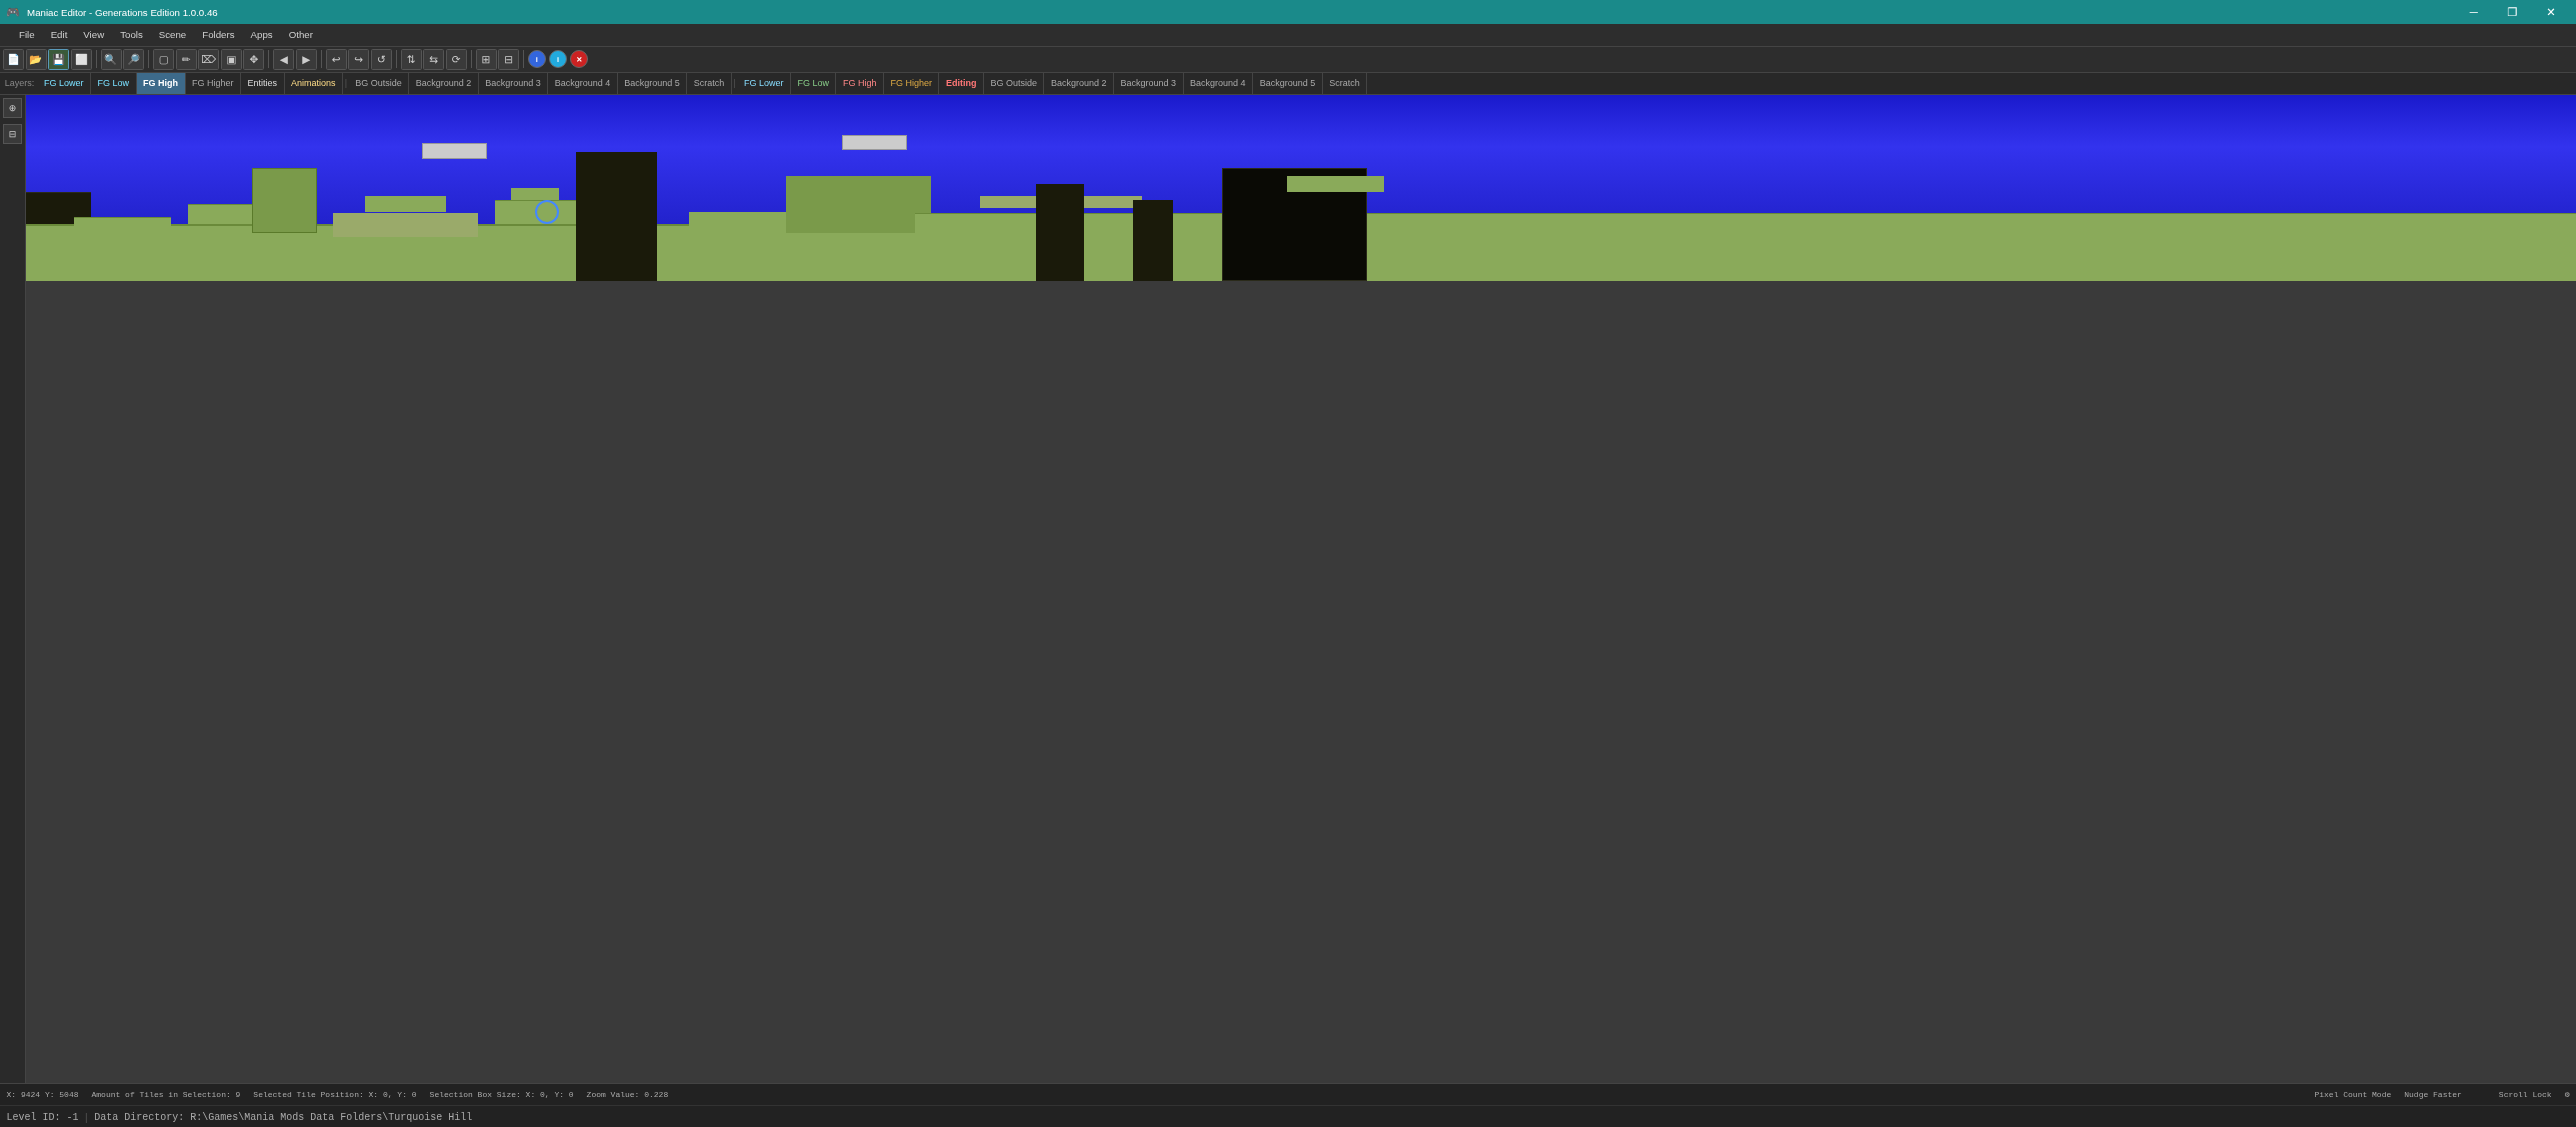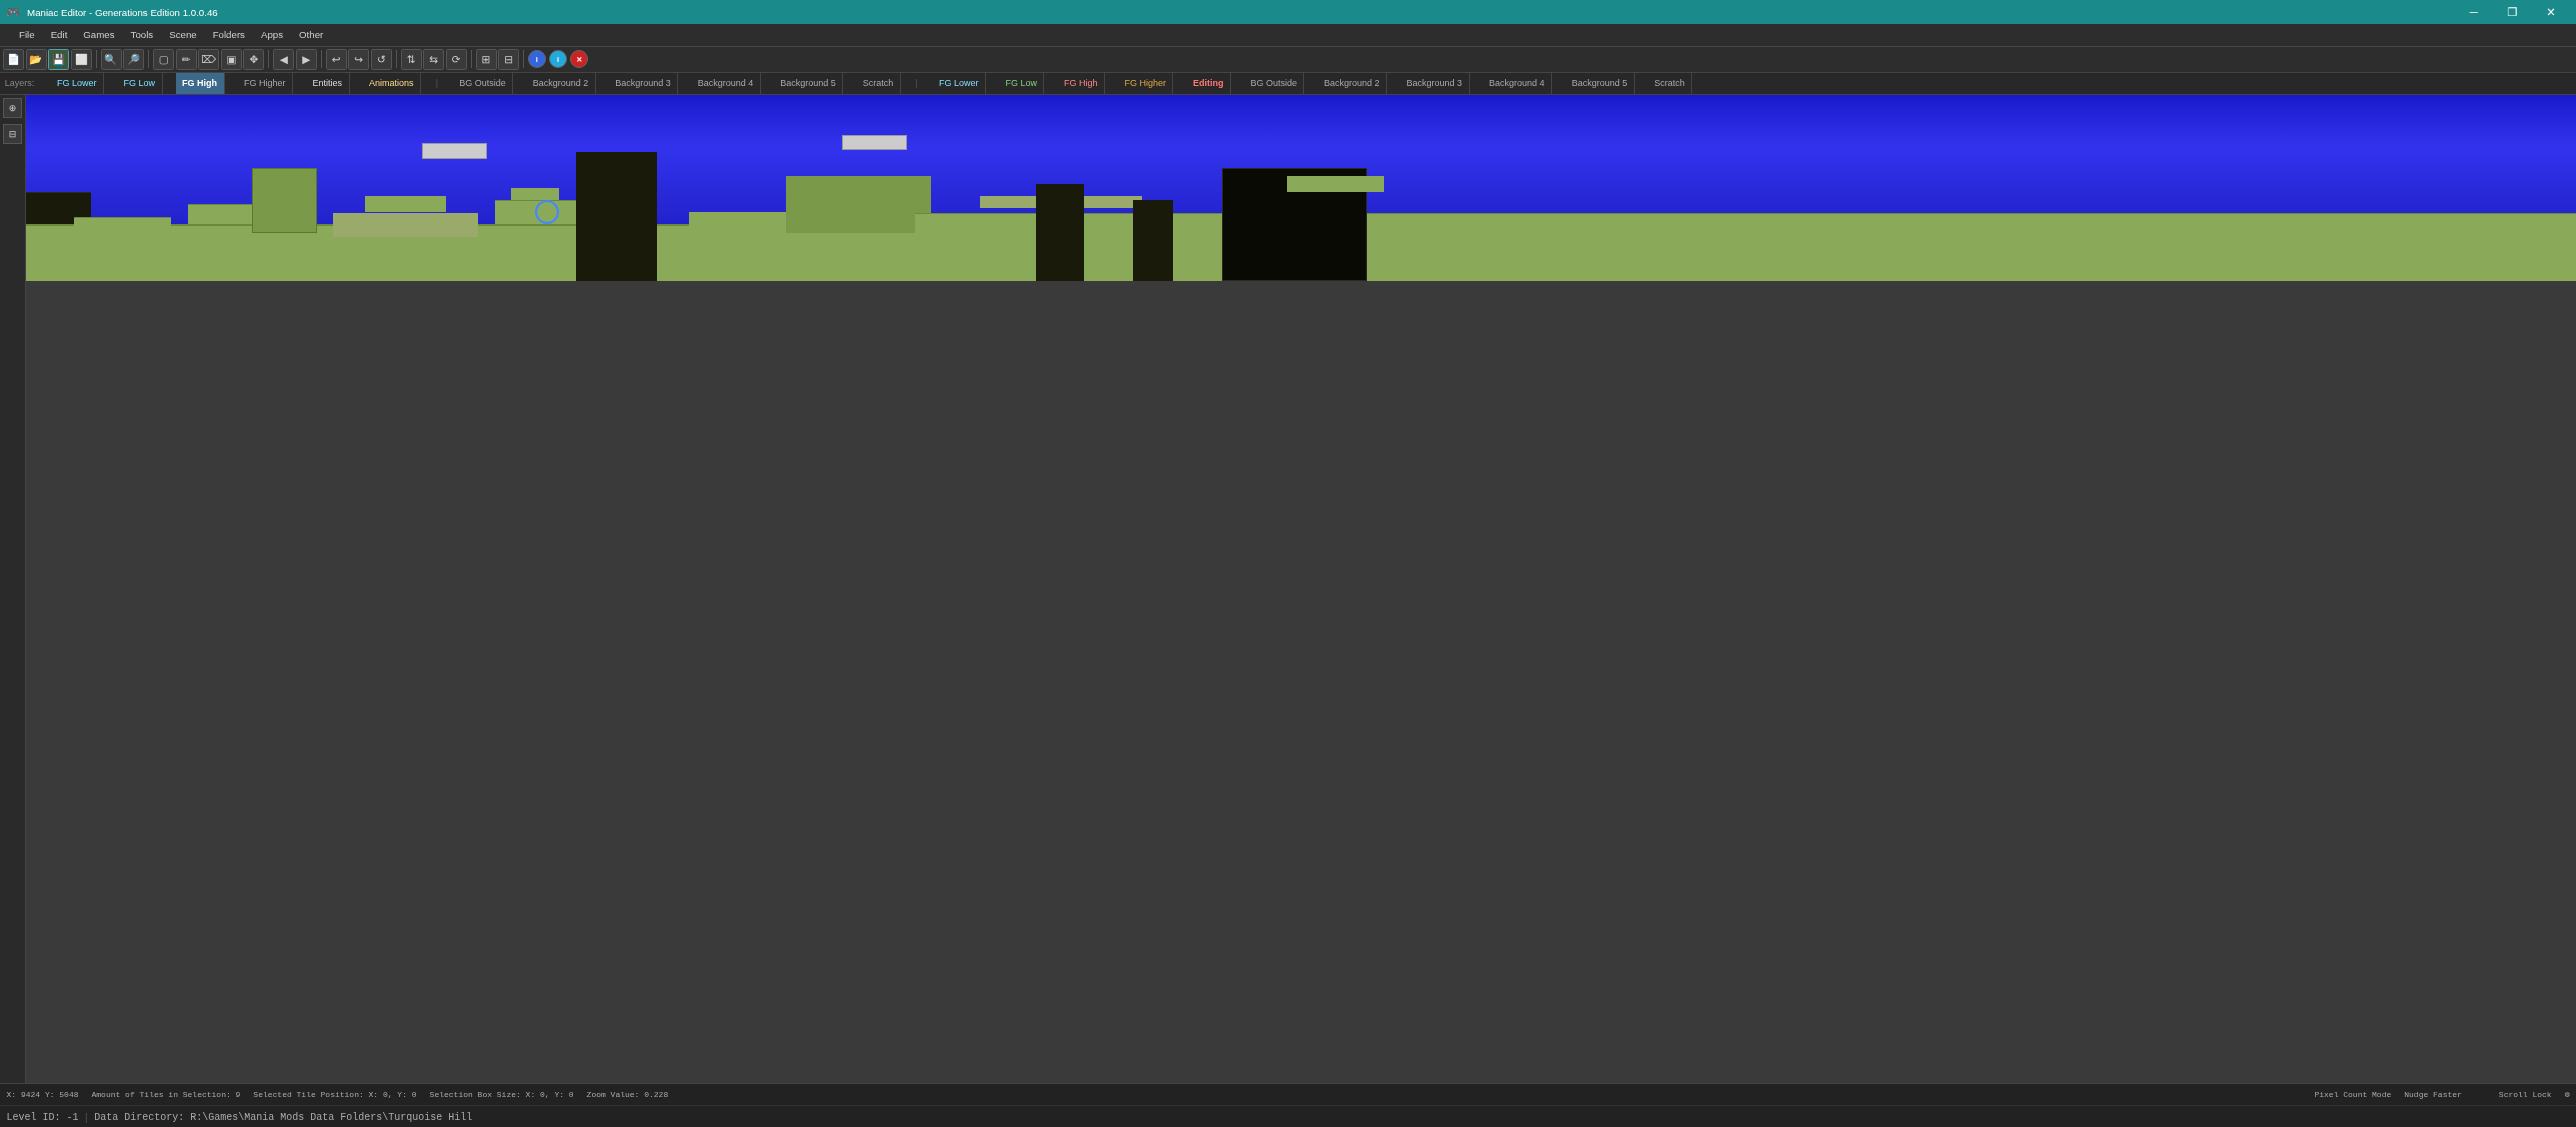--- a/index.html
+++ b/index.html
@@ -95,21 +95,21 @@
 
     
     #layers-bar {
       height: 22.6px;
       background: #282828;
       display: flex;
       align-items: center;
       padding: 0 4.8px;
       border-bottom: 0.8px solid #444;
       font-size: 9px;
-      gap: 13px;
+      gap: 0;
       overflow: hidden;
     }
     .layer-label {
       color: #888;
       margin-right: 3.2px;
       white-space: nowrap;
     }
     .layer-tab {
       padding: 2.4px 6.5px;
       cursor: pointer;
@@ -244,21 +244,21 @@
   <div id="title-bar-controls">
     <div class="title-btn">─</div>
     <div class="title-btn">❐</div>
     <div class="title-btn close">✕</div>
   </div>
 </div>
 
 <div id="menu-bar">
   <div class="menu-item">File</div>
   <div class="menu-item">Edit</div>
-  <div class="menu-item">Games</div>
+  <div class="menu-item">View</div>
   <div class="menu-item">Tools</div>
   <div class="menu-item">Scene</div>
   <div class="menu-item">Folders</div>
   <div class="menu-item">Apps</div>
   <div class="menu-item">Other</div>
 </div>
 
 <div id="toolbar">
 
   <div class="tool-btn" title="New">📄</div>

